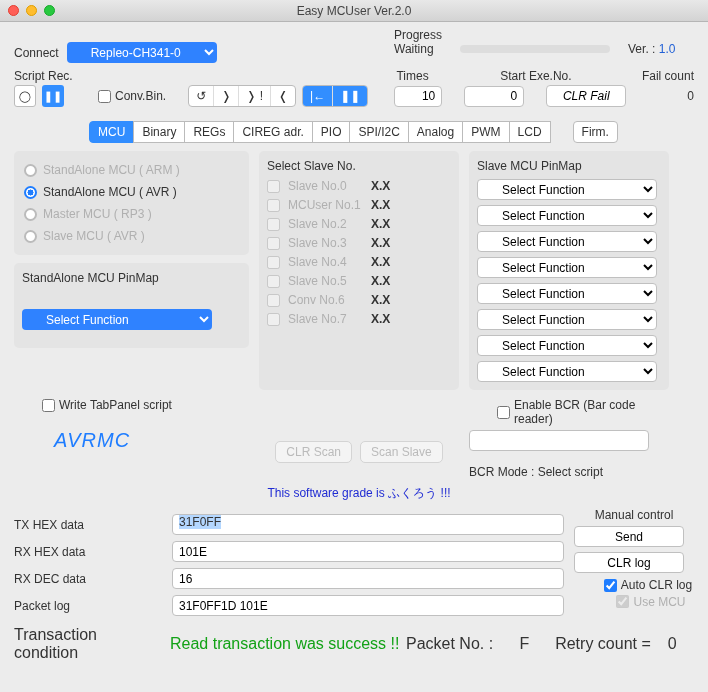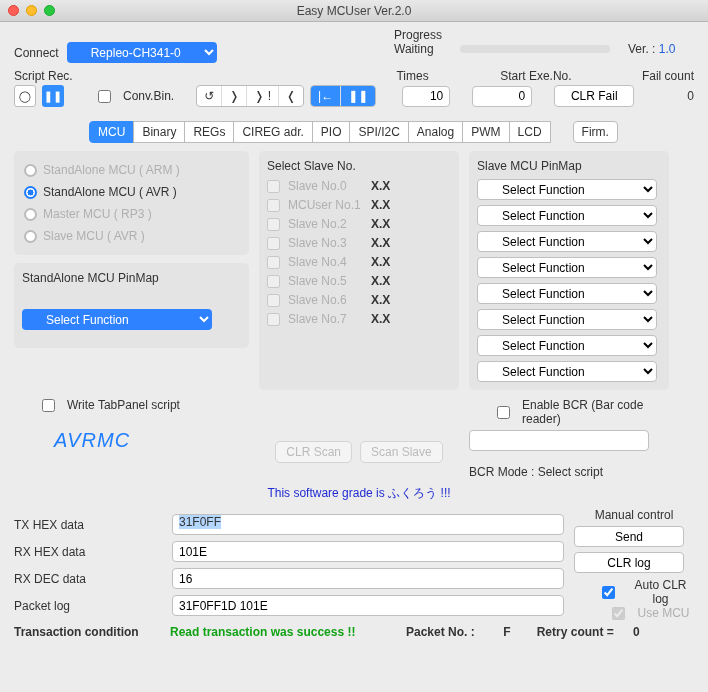--- a/index.html
+++ b/index.html
@@ -23,25 +23,25 @@
 .ver .c{color:#2261d6;}
 .script-row { margin-top:6px; }
 .script-lbl { font-size:12px; color:#333; }
 .toolbar { margin-top:2px; display:flex; align-items:center; gap:6px; }
 .btn-sq { width:22px; height:22px; border:1px solid #bbb; border-radius:3px; background:#fff; display:inline-flex; align-items:center; justify-content:center; font-size:11px; }
 .btn-sq.blue { background:#328eff; color:#fff; border:none; }
 .btn-seg { display:flex; border:1px solid #bbb; border-radius:4px; overflow:hidden; background:#fff; }
 .btn-seg span { padding:3px 7px; font-size:12px; border-right:1px solid #ddd; }
 .btn-seg span:last-child{border:none;}
 .btn-seg span.blue { background:#328eff; color:#fff; }
-.chk { display:inline-flex; align-items:center; gap:12px; font-size:12px;padding-left:28px; }
+.chk { display:inline-flex; align-items:center; gap:4px; font-size:12px;padding-left:28px; }
 .chk input { width:13px; height:13px; }
 .input-box { border:1px solid #c0c0c0; border-radius:4px; background:#fff; height:21px; padding:0 6px; font-size:12px; text-align:right; }
 .btn { border:1px solid #c0c0c0; border-radius:4px; background:#fff; height:21px; padding:0 10px; font-size:12px; }
-.tall { height:22px; }
+.tall { height:22px;font-style:italic; }
 .col-lbl { font-size:12px; color:#333; }
 .tabs-panel { margin-top:14px; }
 .tabbar { display:flex; gap:0; justify-content:center; }
 .tab { background:#fff; border:1px solid #bbb; padding:3px 8px; font-size:12px; margin-left:-1px; border-radius:0; }
 .tab:first-child{border-radius:4px 0 0 4px;}
 .tab:last-child{border-radius:0 4px 4px 0;}
 .tab.active { background:#318dff; color:#fff; border-color:#318dff; }
 .panel-body { display:flex; gap:10px; margin-top:8px; }
 .group { background:#e4e4e4; border-radius:5px; padding:8px; }
 .group-title { font-size:12px; color:#333; margin-bottom:6px; }
@@ -57,21 +57,21 @@
 .below-row { display:flex; gap:10px; margin-top:8px; align-items:flex-start; }
 .avrmc { color:#1f7dff; font-size:20px; font-style:italic; font-weight:500; letter-spacing:1px; margin:14px 0 0 40px; }
 .grade { color:#1f2bd3; font-size:12px; }
 .bcr-input { width:180px; height:21px; border:1px solid #c0c0c0; border-radius:4px; background:#fff; }
 .data-row { display:flex; align-items:center; margin-top:6px; gap:8px; }
 .data-lbl { width:150px; font-size:12px; }
 .data-input { flex:1; border:1px solid #c0c0c0; border-radius:4px; background:#fff; height:21px; padding:0 6px; font-size:12px; }
 .sel { background:#b4d7ff; }
 .manual { width:120px; text-align:center; }
 .manual .btn { width:110px; margin-bottom:5px; display:block; }
-.status-row { display:flex; align-items:center; margin-top:2px; font-size:12px; gap:6px;font-weight:bold; }
+.status-row { display:flex; align-items:center; margin-top:10px; font-size:16px; gap:6px; }
 .green { color:#12a216; }
 .gray { color:#b0b0b0; }
 .small-lbl {width:80px; text-align:left;}
 </style>
 </head>
 <body>
 
 <div class="titlebar">
   <div class="tlights">
     <div class="tlight r"></div>
@@ -208,21 +208,21 @@
               <span style="width:75px;">Slave No.4</span>
               <span style="font-weight:600;color:#333;">X.X</span>
             </div>
             <div class="slave-row">
               <input type="checkbox" disabled="" style="">
               <span style="width:75px;">Slave No.5</span>
               <span style="font-weight:600;color:#333;">X.X</span>
             </div>
             <div class="slave-row">
               <input type="checkbox" disabled="" style="">
-              <span style="width:75px;">Slave No.6</span>
+              <span style="width:75px;">Conv No.6</span>
               <span style="font-weight:600;color:#333;">X.X</span>
             </div>
             <div class="slave-row">
               <input type="checkbox" disabled="" style="">
               <span style="width:75px;">Slave No.7</span>
               <span style="font-weight:600;color:#333;">X.X</span>
             </div>
           </div>
       </div>
 

